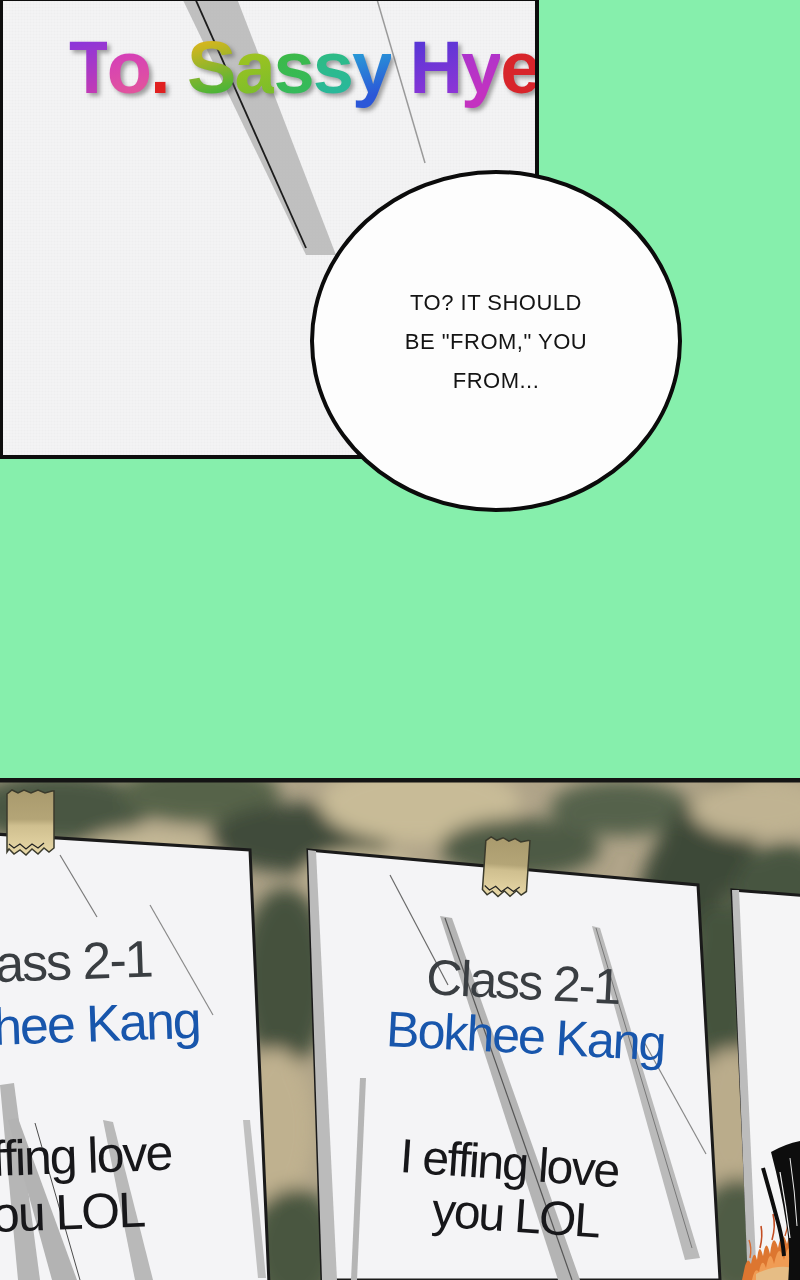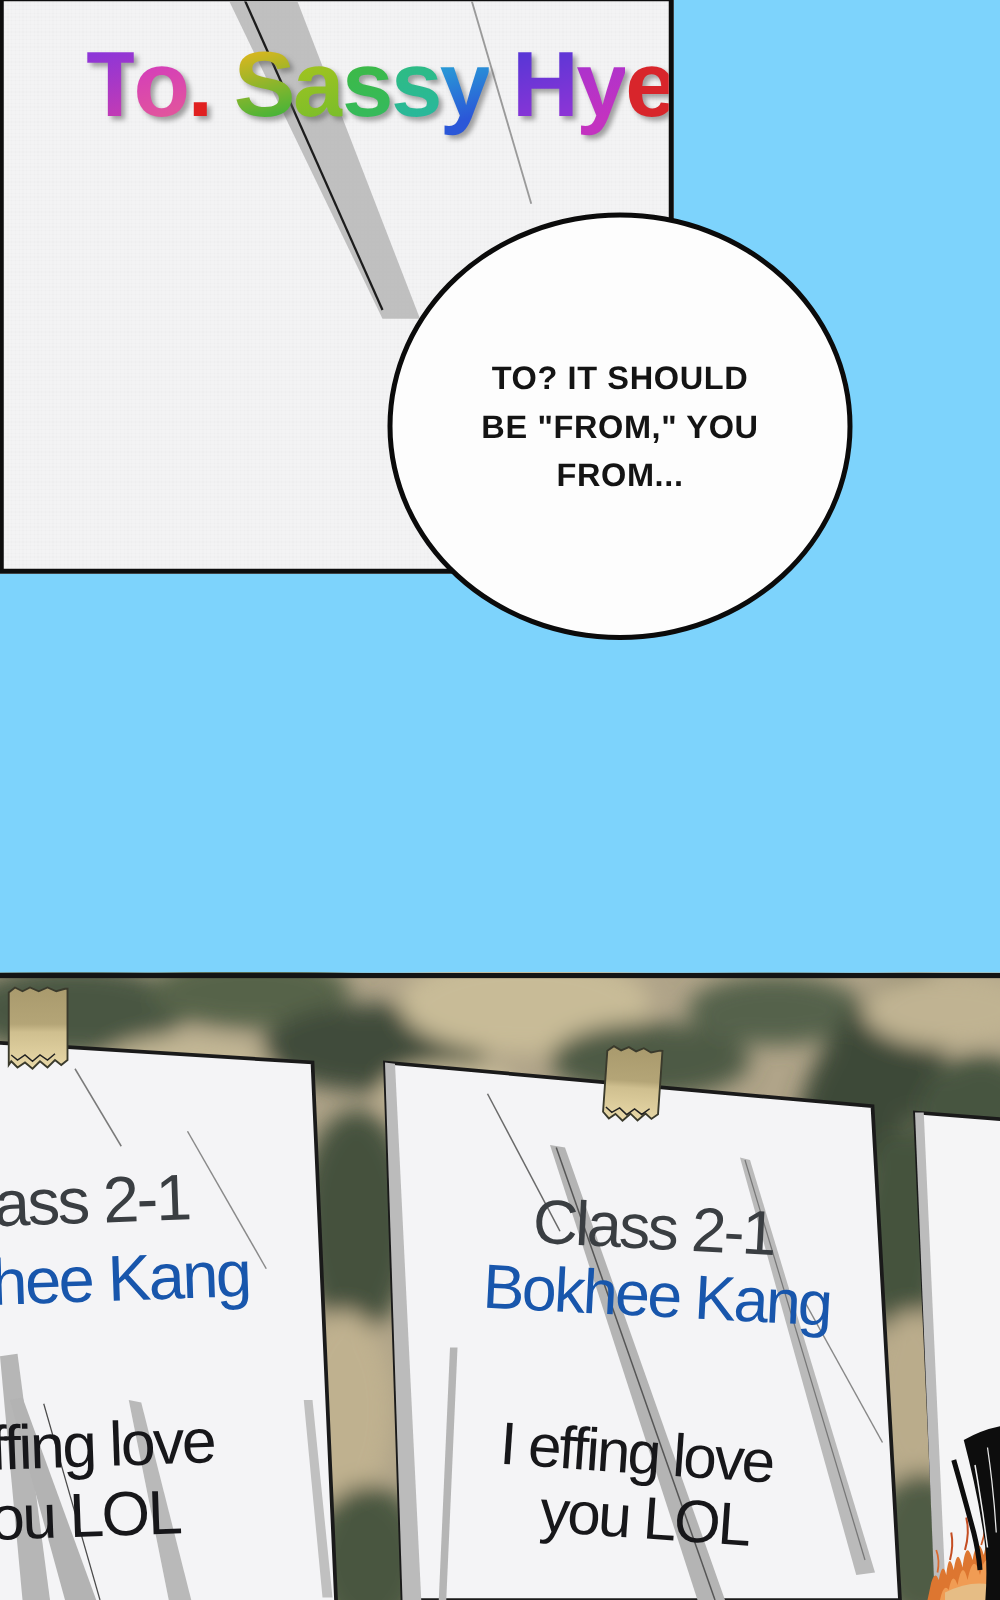--- a/index.html
+++ b/index.html
@@ -1,35 +1,35 @@
 <!DOCTYPE html>
 <html><head>
 <meta charset="utf-8">
 <style>
   html,body{margin:0;padding:0;background:#ffffff;}
-  .stage{position:relative;width:800px;height:1280px;overflow:hidden;background:#7dd3fc;
+  .stage{position:relative;width:800px;height:1280px;overflow:hidden;background:#86efac;
          font-family:"Liberation Sans", sans-serif;}
 
   
   .panel1{position:absolute;left:-1px;top:-3px;width:540px;height:462px;
           border:4px solid #0d0d0d;box-sizing:border-box;background:#f3f3f4;overflow:hidden;}
   .panel1 .noise{position:absolute;inset:0;opacity:.5;
      background-image:repeating-linear-gradient(0deg,rgba(0,0,0,.02) 0 1px,transparent 1px 3px),
                       repeating-linear-gradient(90deg,rgba(0,0,0,.02) 0 1px,transparent 1px 3px);}
   .panel1 svg{position:absolute;left:0;top:0;}
   .rainbow{position:absolute;left:66px;top:24px;white-space:nowrap;
            font-size:74px;font-weight:bold;letter-spacing:-2px;
            filter:drop-shadow(3px 3px 2px rgba(90,90,90,.55));}
   .rainbow span{background-clip:text;-webkit-background-clip:text;color:transparent;}
 
   
   .bubble{position:absolute;left:310px;top:170px;width:372px;height:342px;
           background:#fdfdfd;border:4px solid #0b0b0b;border-radius:50%;
           box-sizing:border-box;display:flex;align-items:center;justify-content:center;}
-  .bubble .txt{text-align:center;font-weight:bold;font-size:26px;line-height:39px;
+  .bubble .txt{text-align:center;font-weight:normal;font-size:22px;line-height:39px;
                letter-spacing:.5px;color:#141414;}
 
   
   .board{position:absolute;left:0;top:778px;width:800px;height:502px;}
   .board svg{position:absolute;left:0;top:0;}
 
   
   .ptxt{position:absolute;white-space:nowrap;letter-spacing:-2px;transform-origin:left top;}
   .fs52{font-size:52px;} .fs50{font-size:50px;} .fs48{font-size:48px;}
   .rotL{transform:rotate(-2deg);} .rotM3{transform:rotate(3deg);} .rotM4{transform:rotate(4deg);}

